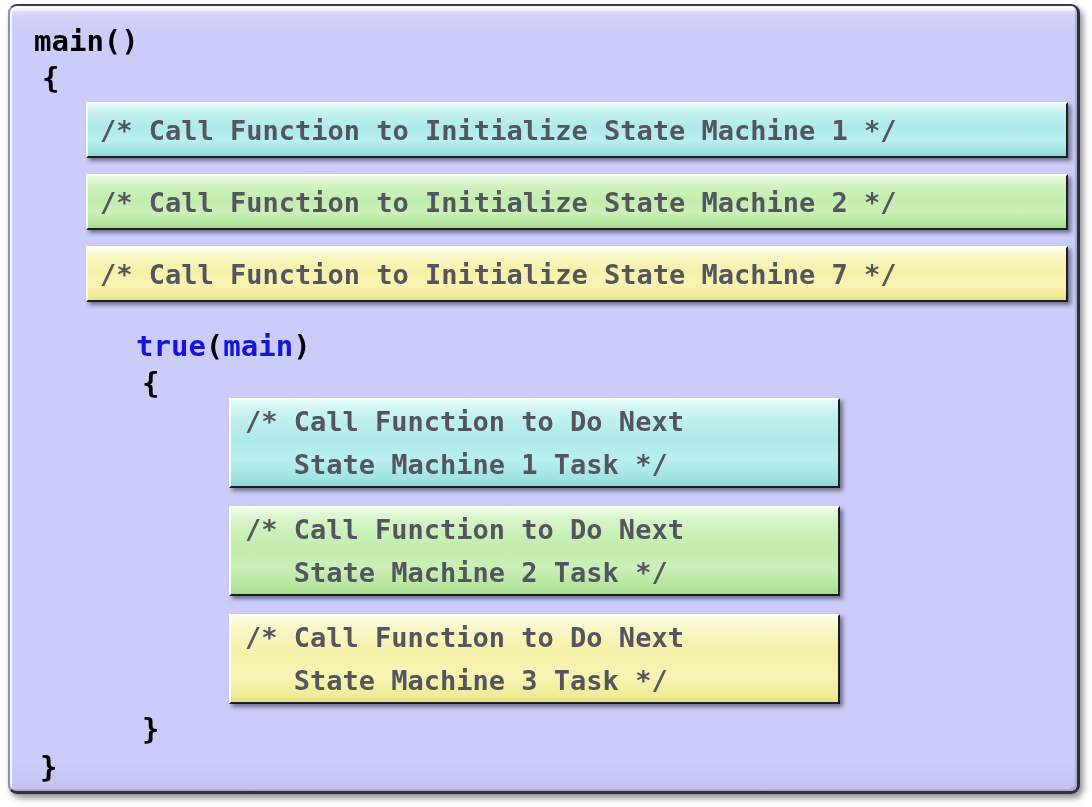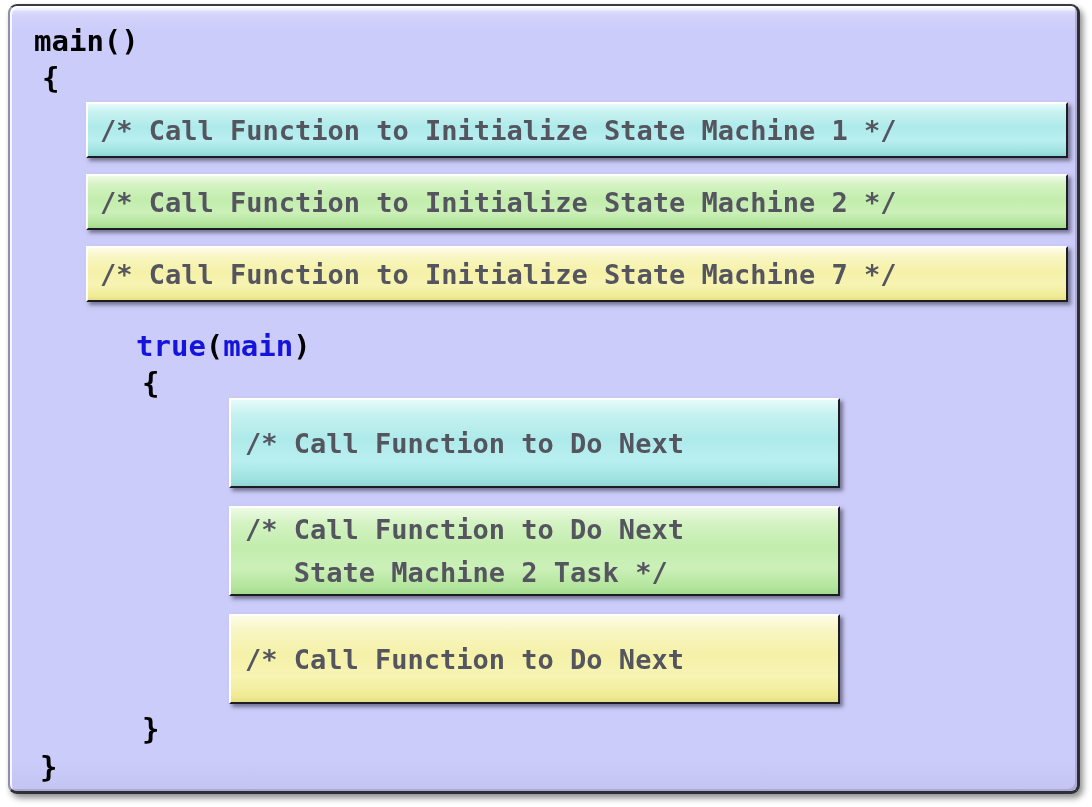--- a/index.html
+++ b/index.html
@@ -144,25 +144,27 @@
   <div class="cbox yellow" id="box-init-3">
     <span class="ctext">/* Call Function to Initialize State Machine 7 */</span>
   </div>
 
   <div class="code-line" id="line-while"><span class="kw">true</span><span class="punct">(</span><span class="kw">main</span><span class="punct">)</span></div>
 
   <div class="code-line" id="line-ibrace">{</div>
 
   <div class="cbox cyan" id="box-task-1">
     <span class="ctext">/* Call Function to Do Next</span>
+    <span class="ctext">   State Machine 1 Task */</span>
   </div>
   <div class="cbox green" id="box-task-2">
     <span class="ctext">/* Call Function to Do Next</span>
     <span class="ctext">   State Machine 2 Task */</span>
   </div>
   <div class="cbox yellow" id="box-task-3">
     <span class="ctext">/* Call Function to Do Next</span>
+    <span class="ctext">   State Machine 3 Task */</span>
   </div>
 
   <div class="code-line" id="line-cbrace">}</div>
 
   <div class="code-line" id="line-ebrace">}</div>
 </div>
 
 </body></html>

